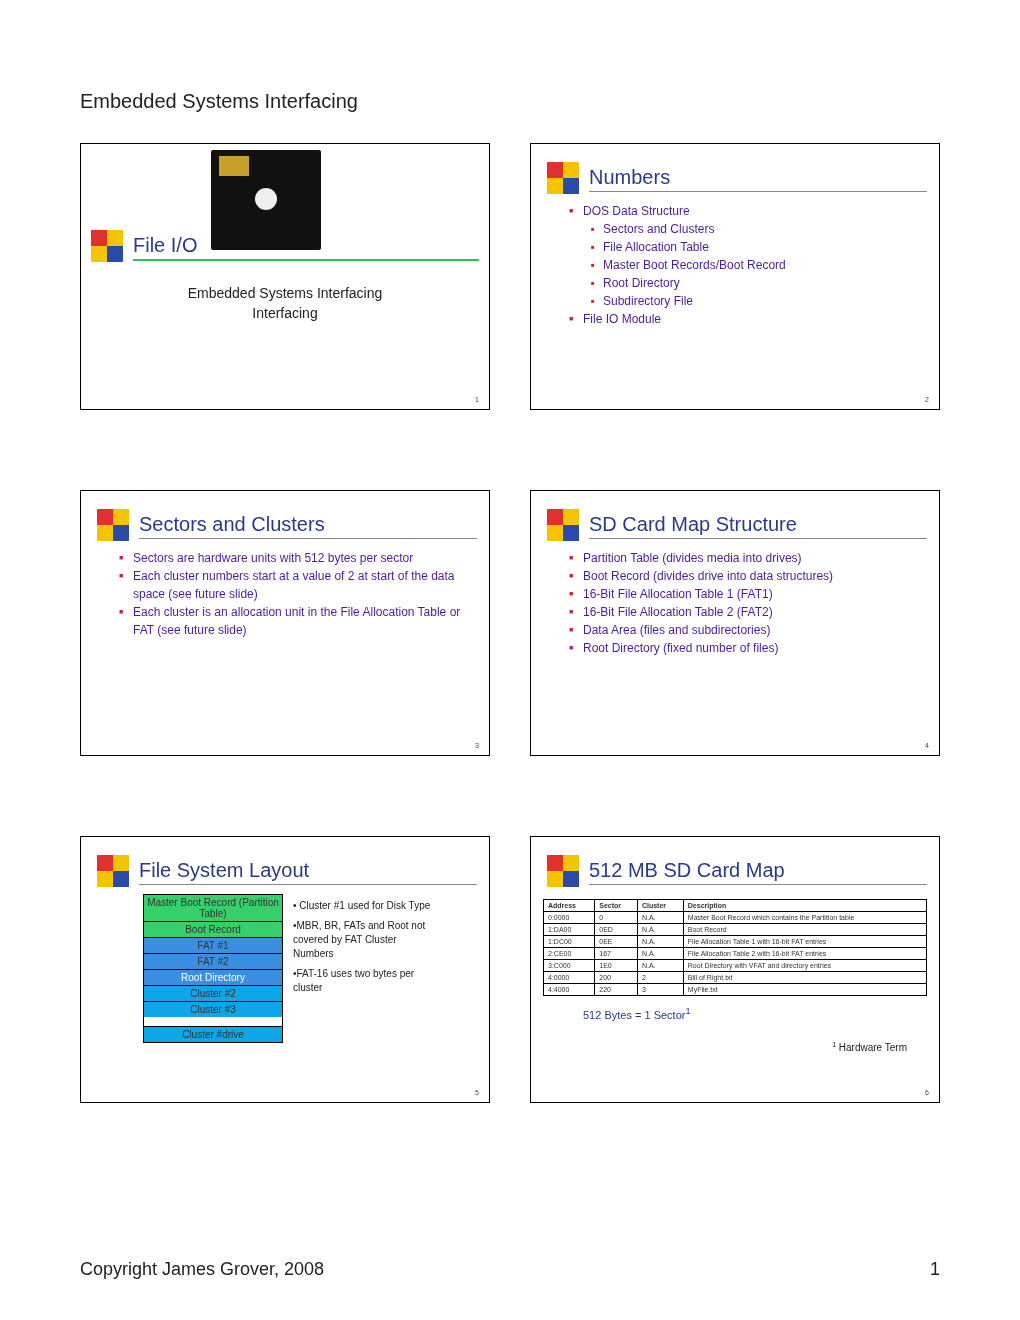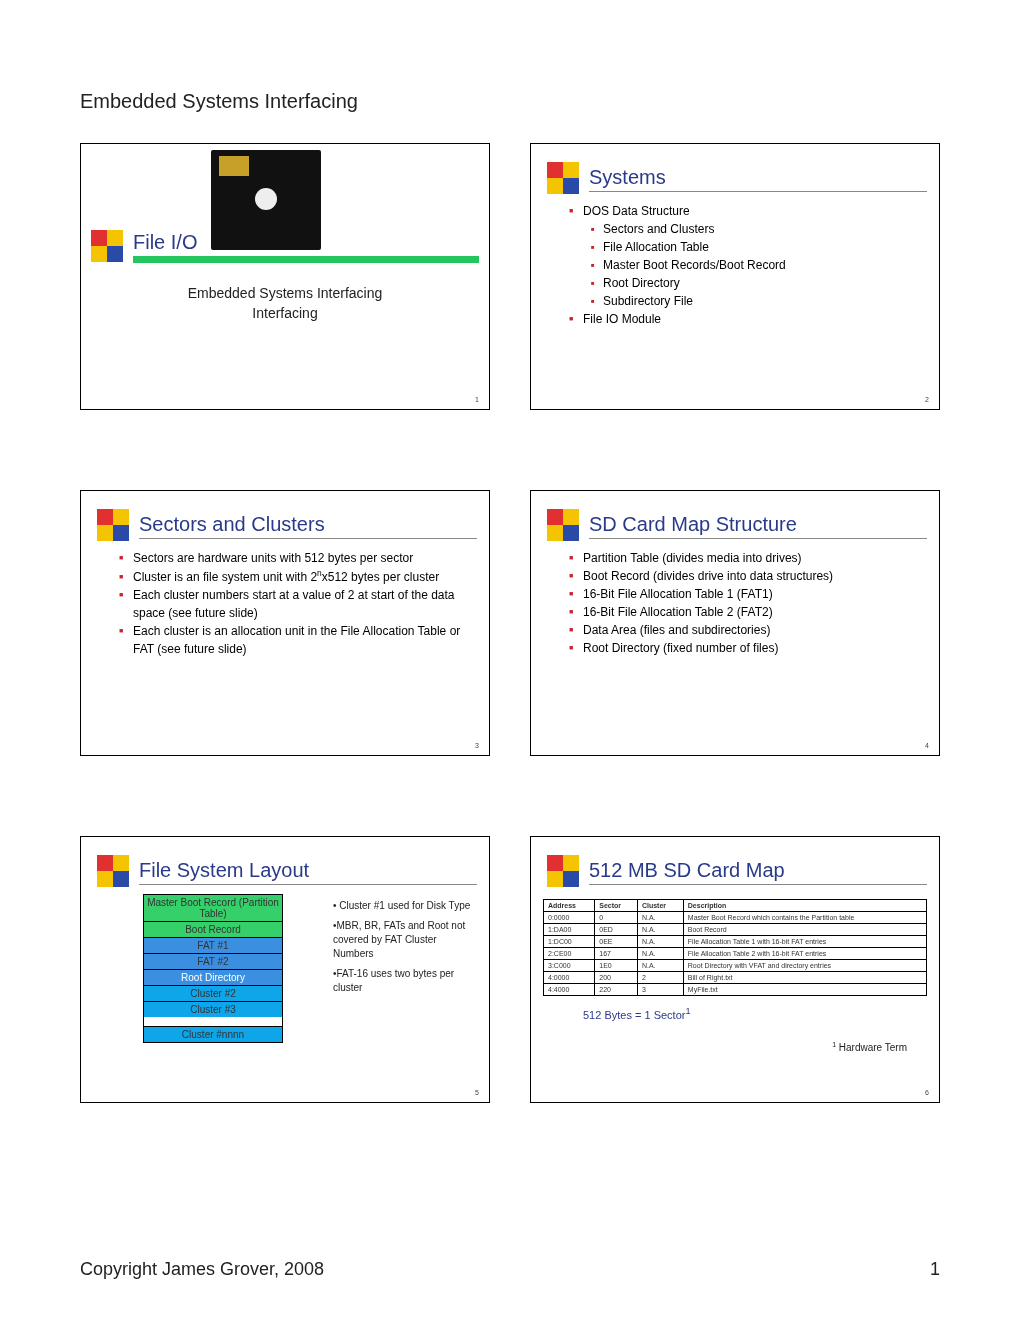--- a/index.html
+++ b/index.html
@@ -62,21 +62,21 @@
     color: #2a3a8a;
     font-weight: normal;
     border-bottom: 1px solid #888;
     padding-bottom: 2px;
     flex: 1 1 auto;
   }
   .bullets {
     list-style: none;
     padding-left: 40px;
     font-size: 12px;
-    color: #000000;
+    color: #4c1d95;
     line-height: 1.5;
   }
   .bullets > li::before {
     content: "■";
     color: #c23;
     font-size: 7px;
     display: inline-block;
     width: 14px;
     margin-left: -14px;
     vertical-align: 2px;
@@ -102,40 +102,40 @@
     position: absolute;
     left: 130px; top: 6px;
     overflow: hidden;
   }
   .floppy .lab { position:absolute; left:8px; top:6px; width:30px; height:20px; background:#c7a02a; }
   .floppy .hub { position:absolute; left:44px; top:38px; width:22px; height:22px; border-radius:50%; background:#eee; }
   .slide1-title-row {
     display:flex; align-items:center; gap:8px;
     position:absolute; left:10px; top:86px; right:10px;
   }
-  .slide1-title-row .slide-title { border-bottom:7px solid #22c55e; }
+  .slide1-title-row .slide-title { border-bottom:2px solid #22c55e; }
   .slide1-sub {
     text-align:center;
     font-size:14px;
     color:#222;
     position:absolute;
     left:0; right:0; top:140px;
     line-height:1.4;
   }
   
   .s5-body { display:flex; gap:10px; margin-left:50px; margin-top:6px; }
   .stack { display:flex; flex-direction:column; width:140px; font-size:10px; text-align:center; }
   .stack div { border:1px solid #000; padding:2px 2px; margin-top:-1px; }
   .row-green { background:#35d06a; }
   .row-green2 { background:#35d06a; }
   .row-blue { background:#3b8fe0; }
   .row-blue2 { background:#3b8fe0; color:#fff; }
   .row-yellow { background:#0ea5e9; }
   .gap-row { height:10px; border-left:1px solid #000 !important; border-right:1px solid #000 !important; border-top:none !important; border-bottom:none !important; background:#fff; padding:0 !important; }
-  .s5-notes { font-size:10px; color:#222; line-height:1.4; width:140px; padding-top:4px;margin-left:40px; }
+  .s5-notes { font-size:10px; color:#222; line-height:1.4; width:140px; padding-top:4px; }
   .s5-notes p { margin-bottom:6px; }
   
   .s6-table { border-collapse:collapse; width:100%; font-size:7px; margin-top:10px; }
   .s6-table th, .s6-table td { border:1px solid #000; padding:2px 4px; text-align:left; }
   .s6-table th { font-weight:bold; }
   .s6-note1 { color:#2a3a8a; font-size:11px; margin:10px 0 20px 40px; }
   .s6-note2 { color:#222; font-size:10px; text-align:right; margin-right:20px; }
   .s6-note2 sup { font-size:7px; }
   .footer {
     position:absolute;
@@ -175,21 +175,21 @@
   </div>
 
   <div class="slide">
     <div class="title-block indent">
       <div class="logo-icon">
           <span class="sq r1"></span>
           <span class="sq r2"></span>
           <span class="sq r3"></span>
           <span class="sq r4"></span>
         </div>
-      <div class="slide-title">Systems</div>
+      <div class="slide-title">Numbers</div>
     </div>
     <ul class="bullets">
       <li><span>DOS Data Structure</span>
         <ul class="sub">
           <li>Sectors and Clusters</li>
           <li>File Allocation Table</li>
           <li>Master Boot Records/Boot Record</li>
           <li>Root Directory</li>
           <li>Subdirectory File</li>
         </ul>
@@ -204,21 +204,20 @@
       <div class="logo-icon">
           <span class="sq r1"></span>
           <span class="sq r2"></span>
           <span class="sq r3"></span>
           <span class="sq r4"></span>
         </div>
       <div class="slide-title">Sectors and Clusters</div>
     </div>
     <ul class="bullets">
       <li>Sectors are hardware units with 512 bytes per sector</li>
-      <li><span>Cluster is an file system unit with 2</span><sup class="exp">n</sup><span>x512 bytes per cluster</span></li>
       <li>Each cluster numbers start at a value of 2 at start of the data space (see future slide)</li>
       <li>Each cluster is an allocation unit in the File Allocation Table or FAT (see future slide)</li>
     </ul>
     <div class="slide-num">3</div>
   </div>
 
   <div class="slide">
     <div class="title-block indent">
       <div class="logo-icon">
           <span class="sq r1"></span>
@@ -252,21 +251,21 @@
     <div class="s5-body">
       <div class="stack">
         <div class="row-green">Master Boot Record (Partition Table)</div>
         <div class="row-green2">Boot Record</div>
         <div class="row-blue">FAT #1</div>
         <div class="row-blue">FAT #2</div>
         <div class="row-blue2">Root Directory</div>
         <div class="row-yellow">Cluster #2</div>
         <div class="row-yellow">Cluster #3</div>
         <div class="gap-row"></div>
-        <div class="row-yellow">Cluster #nnnn</div>
+        <div class="row-yellow">Cluster #drive</div>
       </div>
       <div class="s5-notes">
         <p>• Cluster #1 used for Disk Type</p>
         <p>•MBR, BR, FATs and Root not covered by FAT Cluster Numbers</p>
         <p>•FAT-16 uses two bytes per cluster</p>
       </div>
     </div>
     <div class="slide-num">5</div>
   </div>
 

